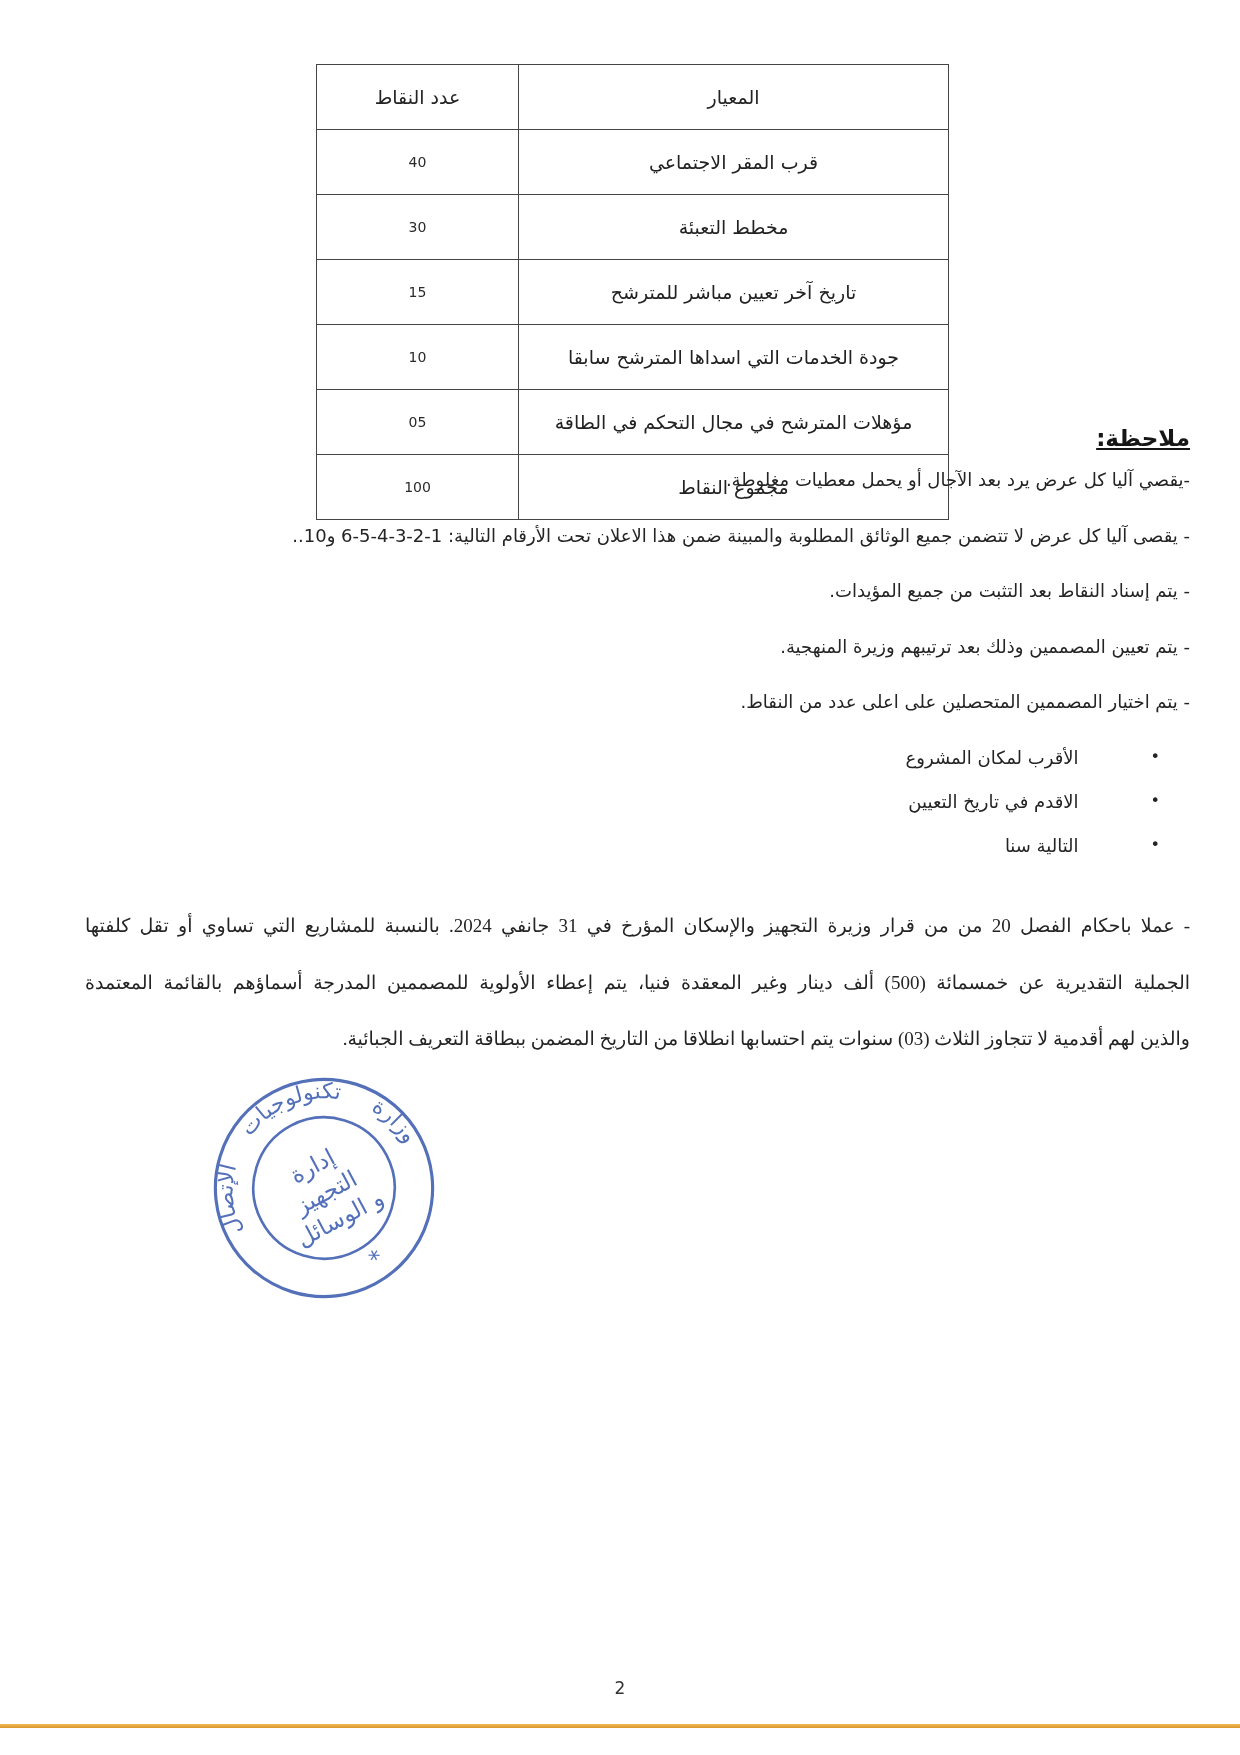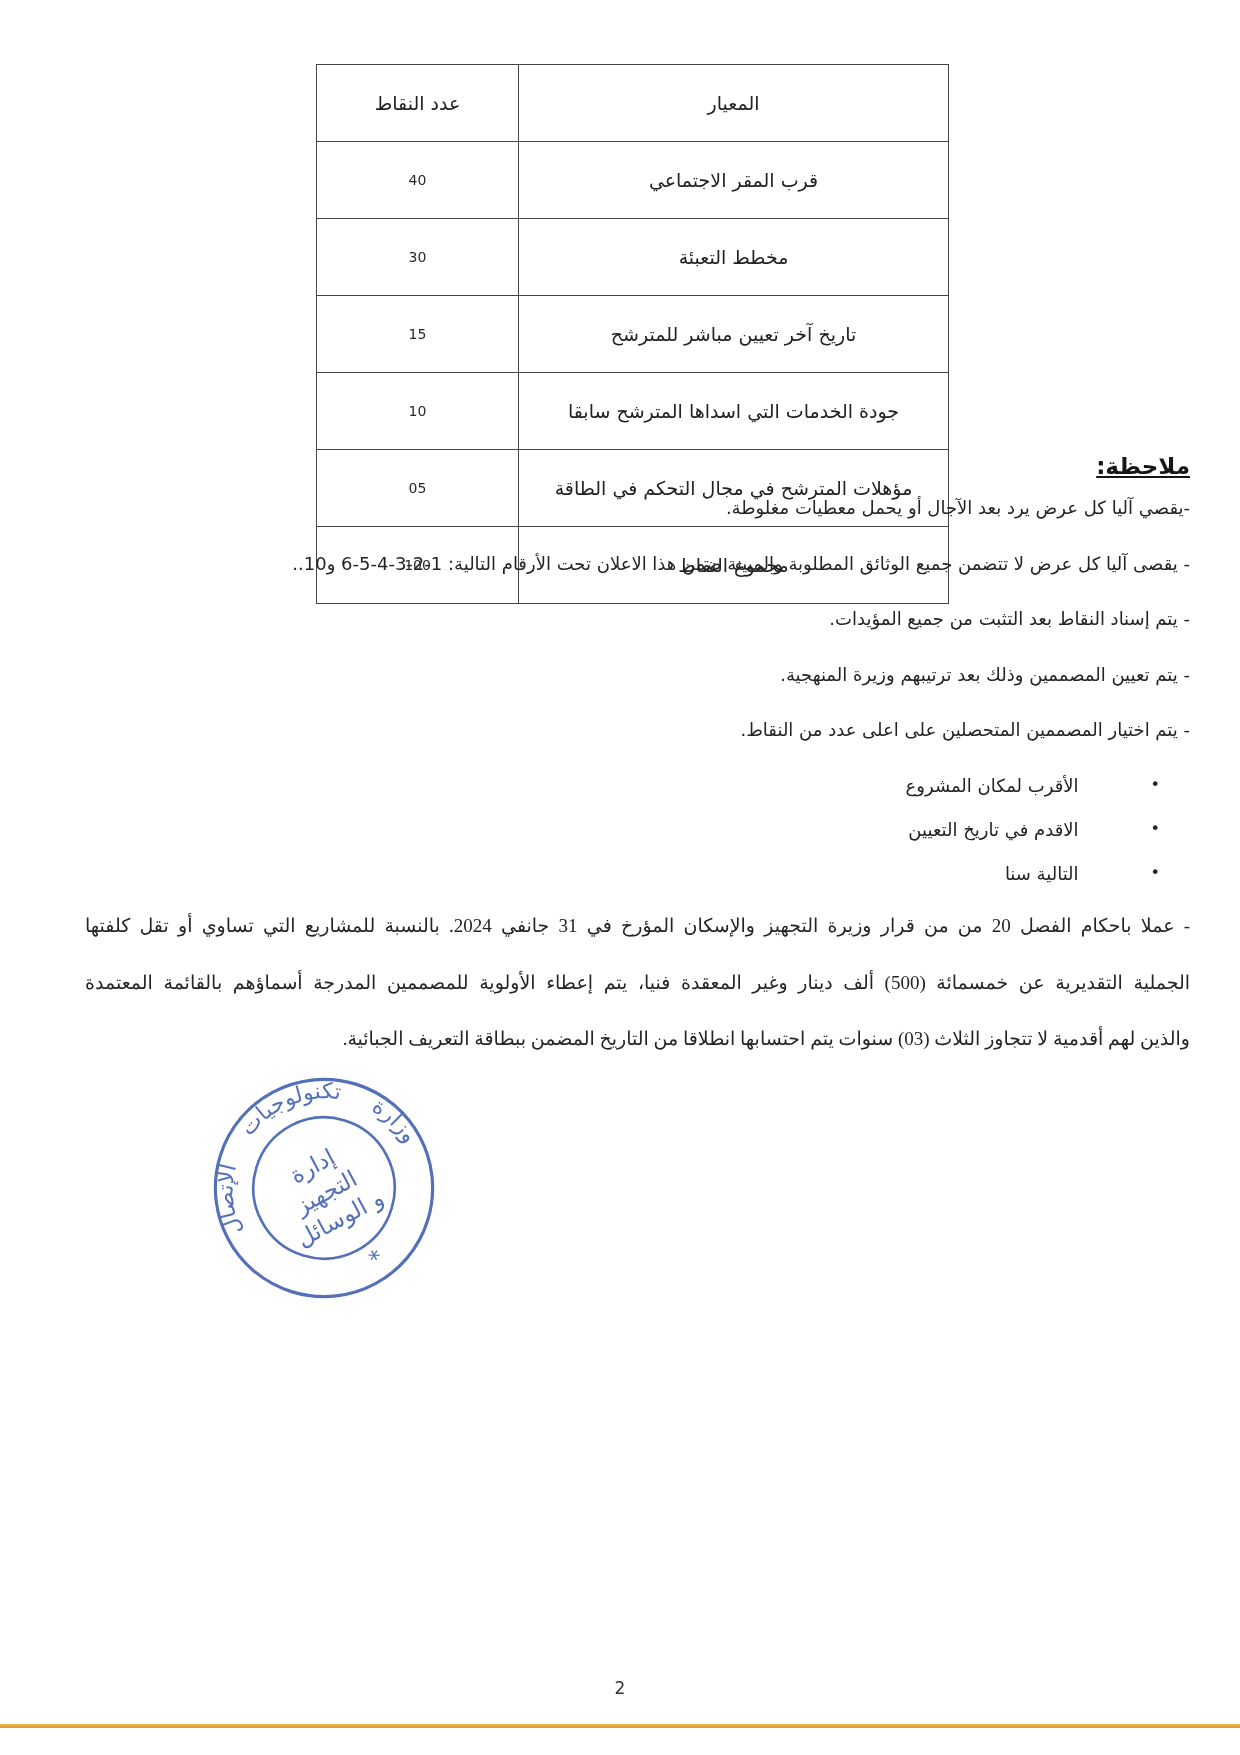--- a/index.html
+++ b/index.html
@@ -23,21 +23,21 @@
     direction: rtl;
     table-layout: fixed;
   }
   .criteria-table td, .criteria-table th {
     border: 1px solid #454545;
     height: 48px;
     text-align: center;
     vertical-align: middle;
     font-size: 19px;
     font-weight: normal;
-    padding: 14px 8px;
+    padding: 8px 8px;
     color: #222;
   }
   .col-criterion { width: 430px; }
   .col-points    { width: 202px; }
   .criteria-table .points-cell { font-size: 14px; color: #2a2a2a; }
 
   
   .notes {
     position: absolute;
     top: 425px;
@@ -46,21 +46,20 @@
     direction: rtl;
     text-align: right;
   }
   .notes-heading {
     display: inline-block;
     font-size: 23px;
     font-weight: bold;
     text-decoration: underline;
     color: #161616;
     margin-bottom: 18px;
-    margin-top: 28px;
   }
   .note-line {
     font-size: 18px;
     line-height: 1.25;
     margin-bottom: 33px;
     color: #242424;
   }
   .bullet-line {
     padding-right: 30px;
     margin-bottom: 23px;

